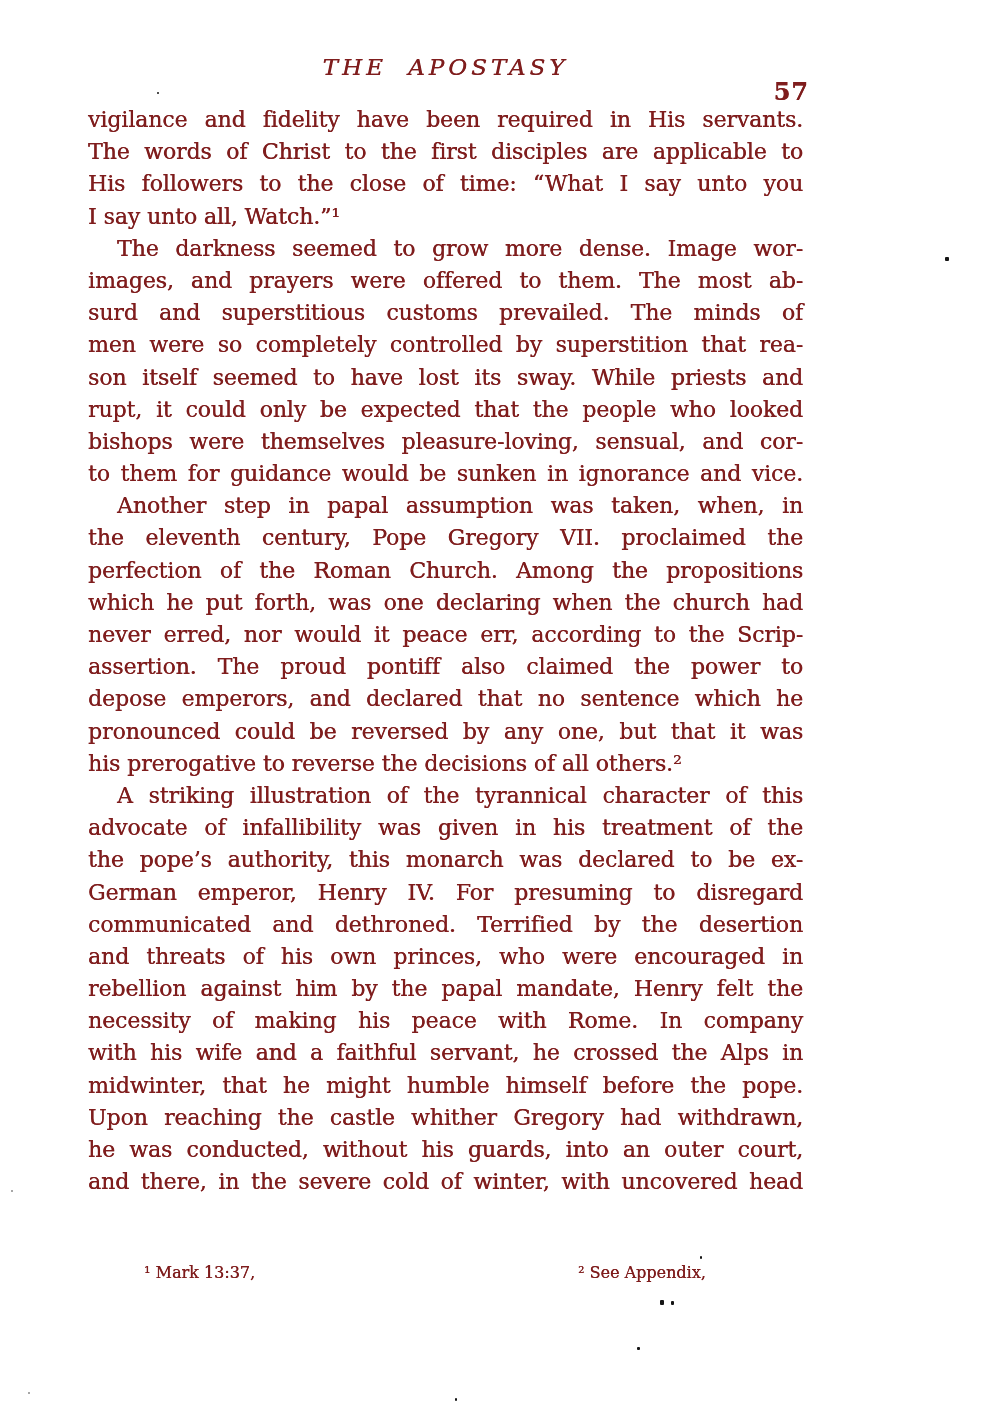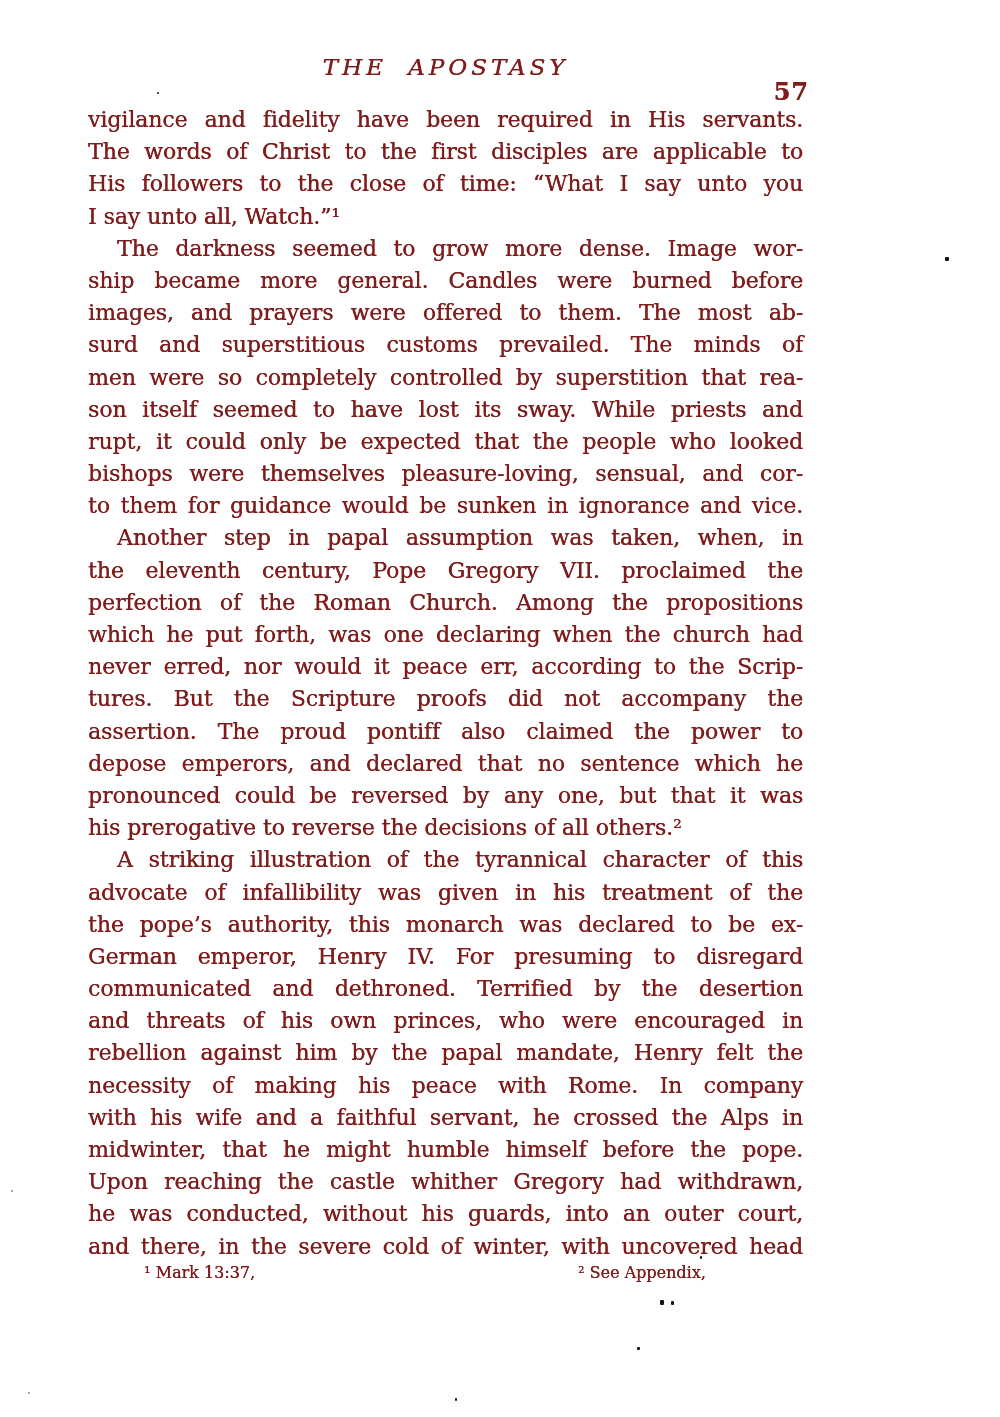--- a/index.html
+++ b/index.html
@@ -46,34 +46,32 @@
     <span class="title">THE APOSTASY</span>
     <span class="pagenum">57</span>
   </div>
 
   <div class="column">
       <div class="line">vigilance and fidelity have been required in His servants.</div>
       <div class="line">The words of Christ to the first disciples are applicable to</div>
       <div class="line">His followers to the close of time: “What I say unto you</div>
       <div class="line noj">I say unto all, Watch.”¹</div>
       <div class="line indent">The darkness seemed to grow more dense. Image wor-</div>
-      <div class="line">ship became more general. Candles were burned before</div>
       <div class="line">images, and prayers were offered to them. The most ab-</div>
       <div class="line">surd and superstitious customs prevailed. The minds of</div>
       <div class="line">men were so completely controlled by superstition that rea-</div>
       <div class="line">son itself seemed to have lost its sway. While priests and</div>
       <div class="line">rupt, it could only be expected that the people who looked</div>
       <div class="line">bishops were themselves pleasure-loving, sensual, and cor-</div>
       <div class="line">to them for guidance would be sunken in ignorance and vice.</div>
       <div class="line indent">Another step in papal assumption was taken, when, in</div>
       <div class="line">the eleventh century, Pope Gregory VII. proclaimed the</div>
       <div class="line">perfection of the Roman Church. Among the propositions</div>
       <div class="line">which he put forth, was one declaring when the church had</div>
       <div class="line">never erred, nor would it peace err, according to the Scrip-</div>
-      <div class="line">tures. But the Scripture proofs did not accompany the</div>
       <div class="line">assertion. The proud pontiff also claimed the power to</div>
       <div class="line">depose emperors, and declared that no sentence which he</div>
       <div class="line">pronounced could be reversed by any one, but that it was</div>
       <div class="line noj">his prerogative to reverse the decisions of all others.²</div>
       <div class="line indent">A striking illustration of the tyrannical character of this</div>
       <div class="line">advocate of infallibility was given in his treatment of the</div>
       <div class="line">the pope’s authority, this monarch was declared to be ex-</div>
       <div class="line">German emperor, Henry IV. For presuming to disregard</div>
       <div class="line">communicated and dethroned. Terrified by the desertion</div>
       <div class="line">and threats of his own princes, who were encouraged in</div>

